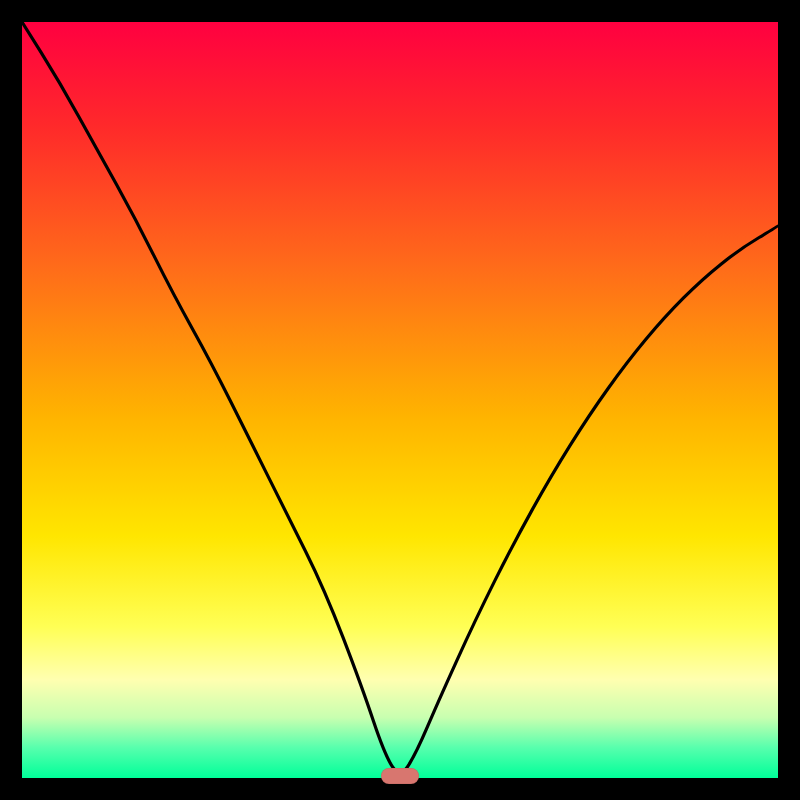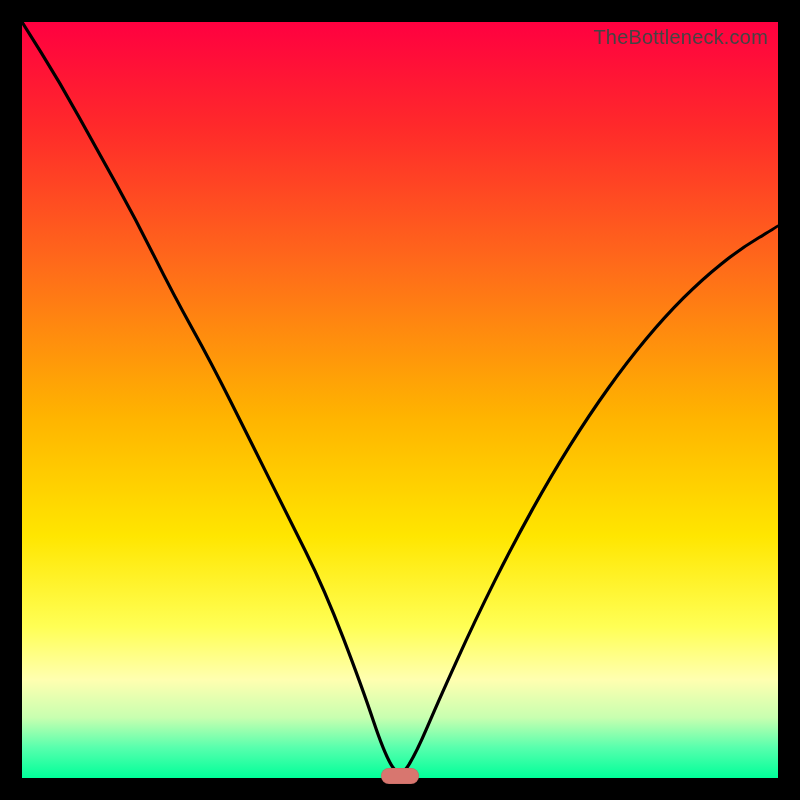--- a/index.html
+++ b/index.html
@@ -63,21 +63,20 @@
     border-radius: 9px;
     box-shadow: 0 0 0 0.5px rgba(0,0,0,0.1) inset;
   }
 </style>
 </head>
 <body>
 
 <div class="frame">
   <div class="plot-area">
 
-    <div class="watermark">TheBottleneck.com</div>
 
     <svg class="curve" viewBox="0 0 756 756" preserveAspectRatio="none">
       <path fill="none" stroke="#000" stroke-width="3.2" stroke-linecap="round" stroke-linejoin="round" d="M 0.0 0.0 Q 0.0 0.0 18.9 30.2 Q 37.8 60.5 56.7 94.5 Q 75.6 128.5 94.5 162.5 Q 113.4 196.6 132.3 234.4 Q 151.2 272.2 170.1 306.2 Q 189.0 340.2 207.9 378.0 Q 226.8 415.8 245.7 453.6 Q 264.6 491.4 283.5 529.2 Q 302.4 567.0 321.3 616.1 Q 340.2 665.3 351.5 699.3 Q 362.9 733.3 370.4 744.7 Q 378.0 756.0 385.6 744.7 Q 393.1 733.3 404.5 706.9 Q 415.8 680.4 434.7 638.8 Q 453.6 597.2 472.5 559.4 Q 491.4 521.6 510.3 487.6 Q 529.2 453.6 548.1 423.4 Q 567.0 393.1 585.9 366.7 Q 604.8 340.2 623.7 317.5 Q 642.6 294.8 661.5 275.9 Q 680.4 257.0 699.3 241.9 Q 718.2 226.8 737.1 215.5 T 756.0 204.1"></path>
     </svg>
 
     <div class="marker" style="left:359.0px; top:746.0px;"></div>
 
   </div>
 </div>
 

